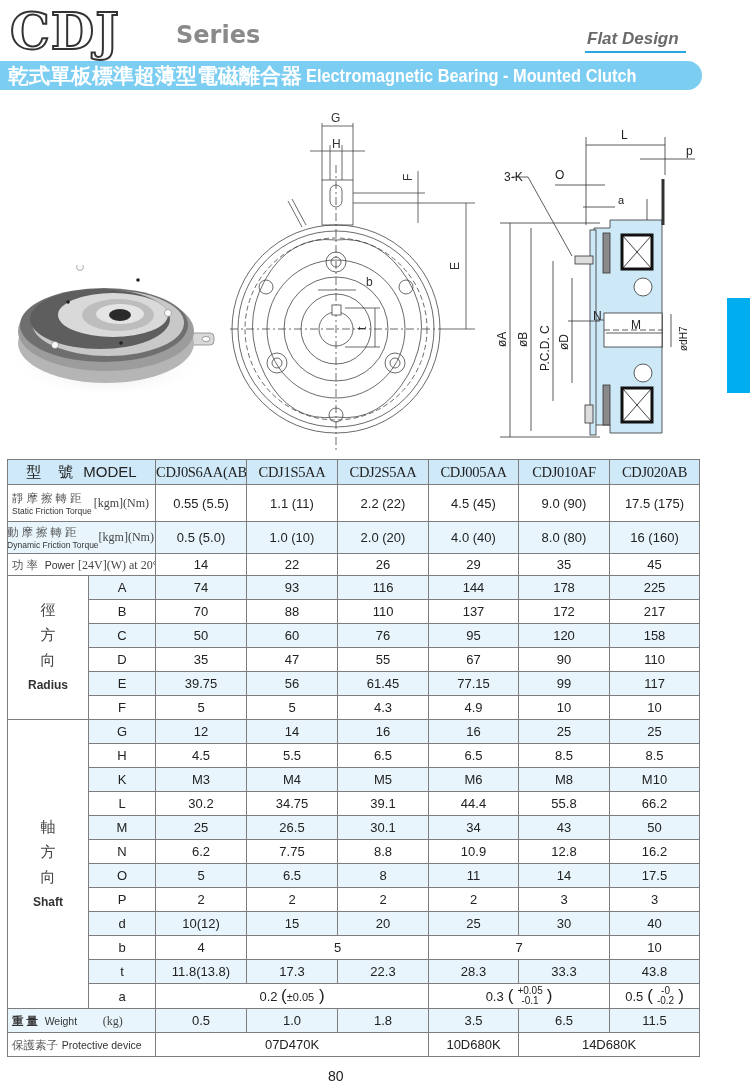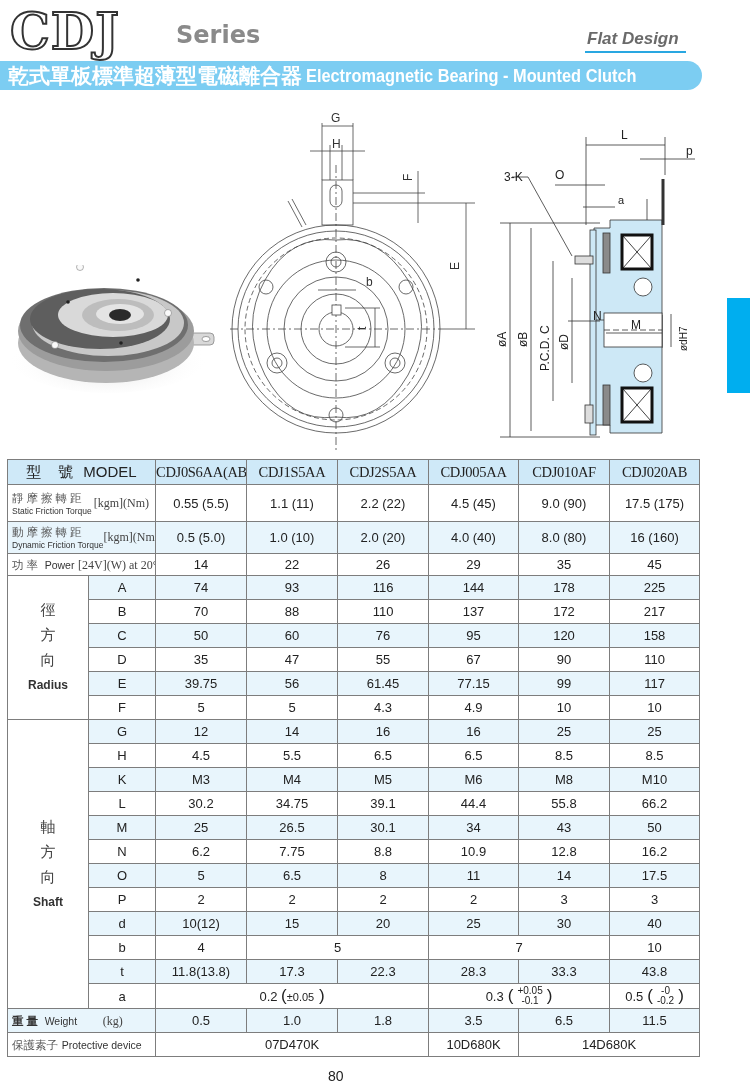--- a/index.html
+++ b/index.html
@@ -238,21 +238,21 @@
     </td>
     <td class="val">0.55 (5.5)</td>
     <td class="val">1.1 (11)</td>
     <td class="val">2.2 (22)</td>
     <td class="val">4.5 (45)</td>
     <td class="val">9.0 (90)</td>
     <td class="val">17.5 (175)</td>
   </tr>
   <tr style="height:32px" class="blue">
     <td colspan="2" class="rowlabel">
-      <div style="display:flex;justify-content:flex-start;align-items:center;padding-right:6px">
+      <div style="display:flex;justify-content:center;align-items:center;padding-right:6px">
         <div>
               <div class="zh">動摩擦轉距</div>
               <div class="en-small">Dynamic Friction Torque</div>
             </div>
         <span class="unit">[kgm](Nm)</span>
       </div>
     </td>
     <td class="val">0.5 (5.0)</td>
     <td class="val">1.0 (10)</td>
     <td class="val">2.0 (20)</td>

